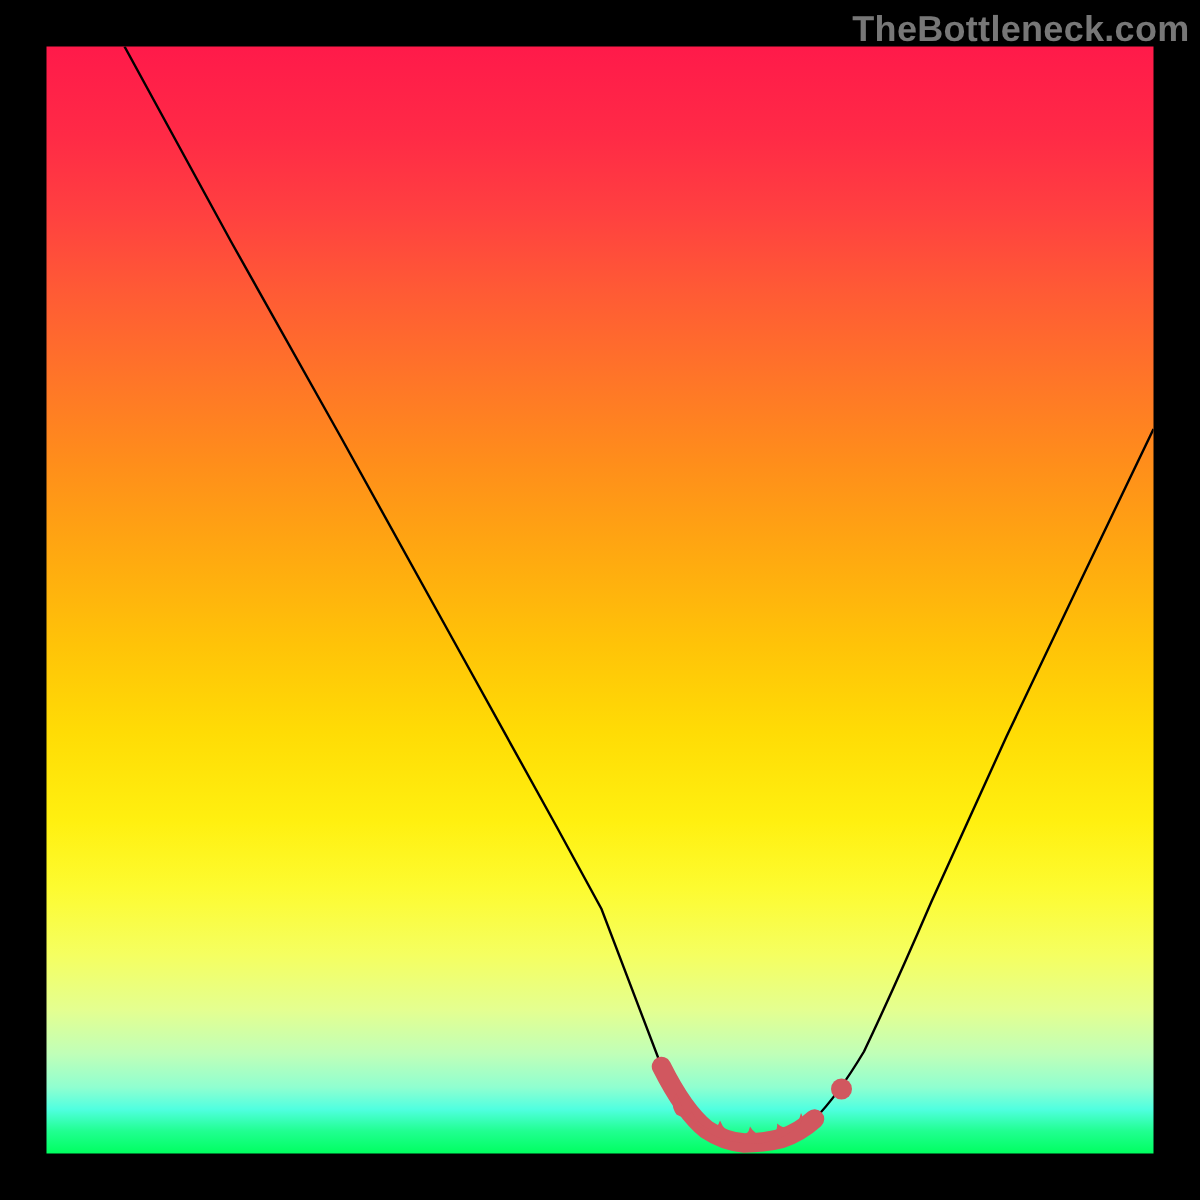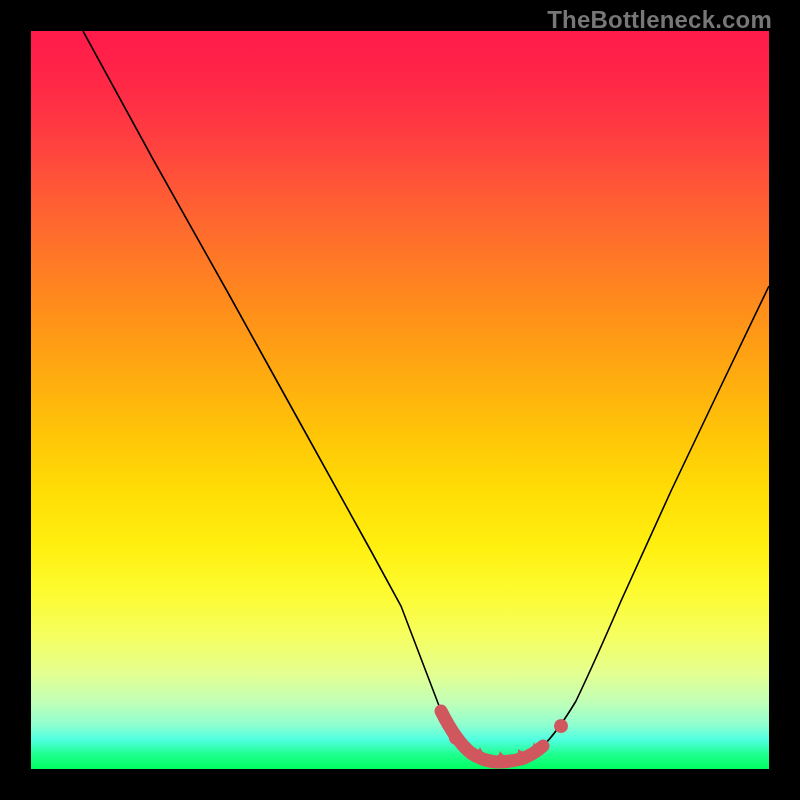--- a/index.html
+++ b/index.html
@@ -33,21 +33,21 @@
       #c0ffb8 91%,
       #90ffd0 94%,
       #50ffe0 96%,
       #20ff90 98%,
       #00ff60 100%
     );
   }
   .watermark {
     position: absolute;
     top: 6px;
-    right: 28px;
+    right: 7px;
     font-family: Arial, Helvetica, sans-serif;
     font-size: 24px;
     font-weight: 600;
     color: #777;
     letter-spacing: 0.2px;
   }
   .curve-svg {
     position: absolute;
     left: 31px;
     top: 31px;

